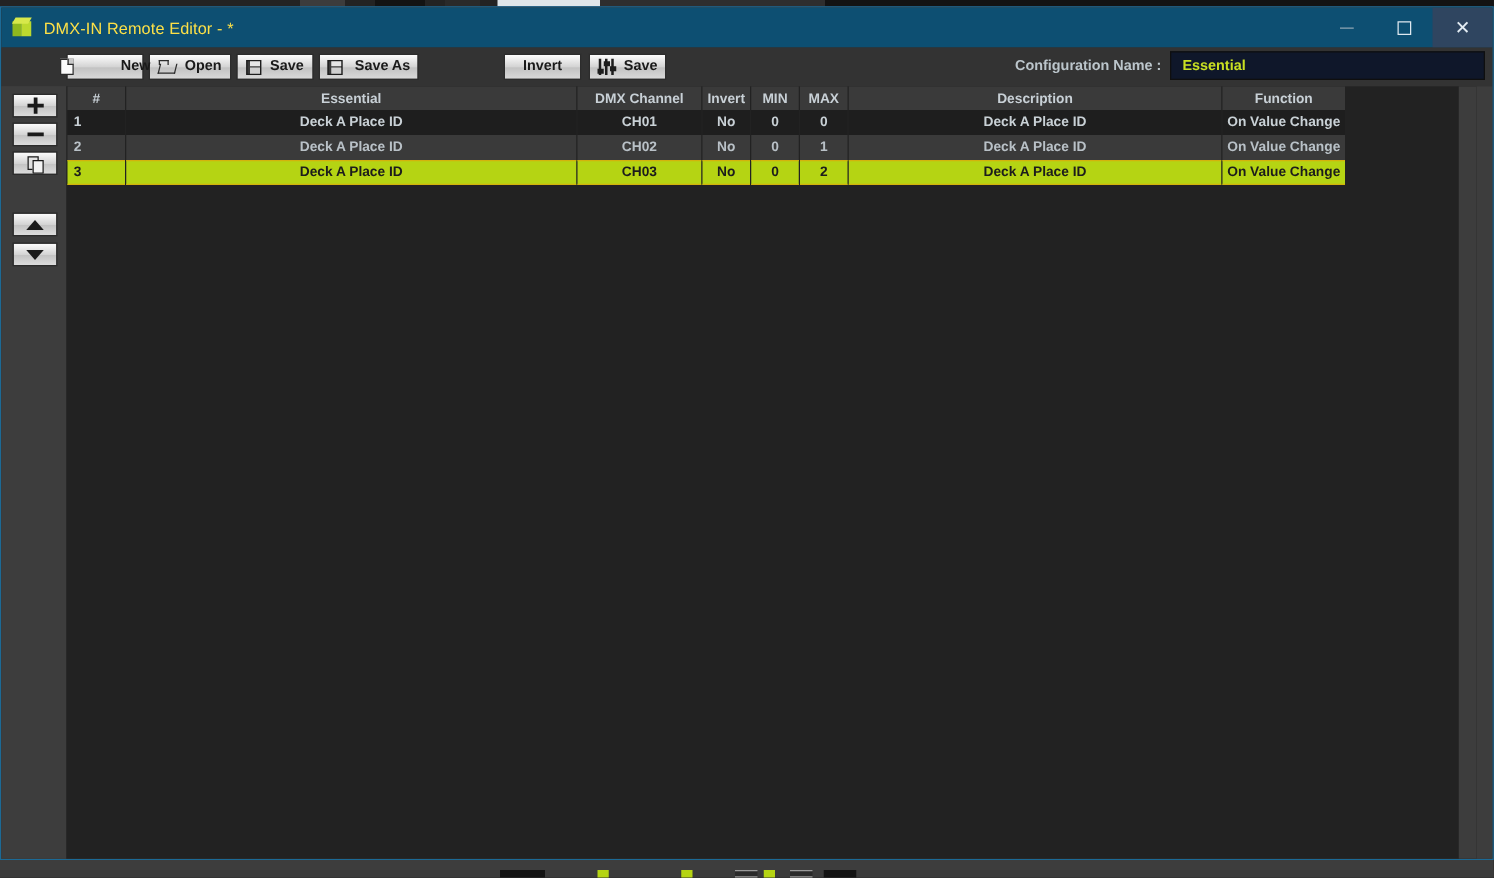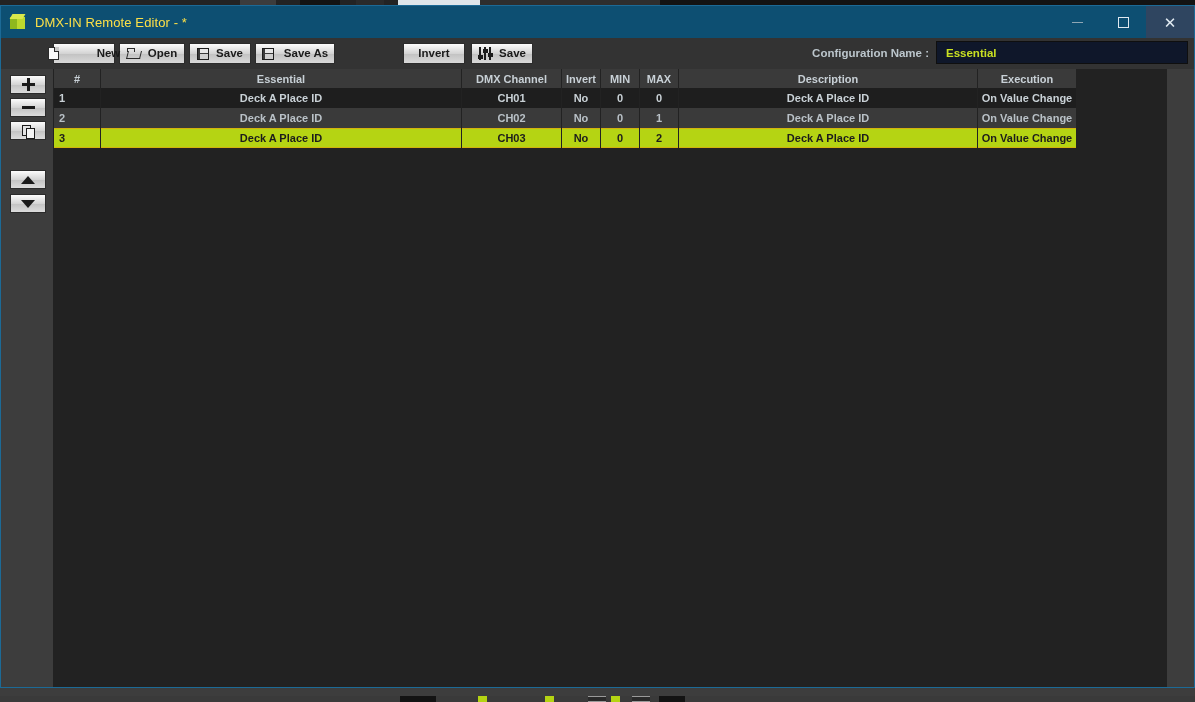--- a/index.html
+++ b/index.html
@@ -388,21 +388,21 @@
           </colgroup>
           <thead>
             <tr>
               <th>#</th>
               <th>Essential</th>
               <th>DMX Channel</th>
               <th>Invert</th>
               <th>MIN</th>
               <th>MAX</th>
               <th>Description</th>
-              <th>Execution</th>
+              <th>Function</th>
             </tr>
           </thead>
           <tbody id="mapping-table-body">
               <tr class="row-odd">
                 <td class="cell-index">1</td>
                 <td>Deck A Place ID</td>
                 <td>CH01</td>
                 <td>No</td>
                 <td>0</td>
                 <td>0</td>

